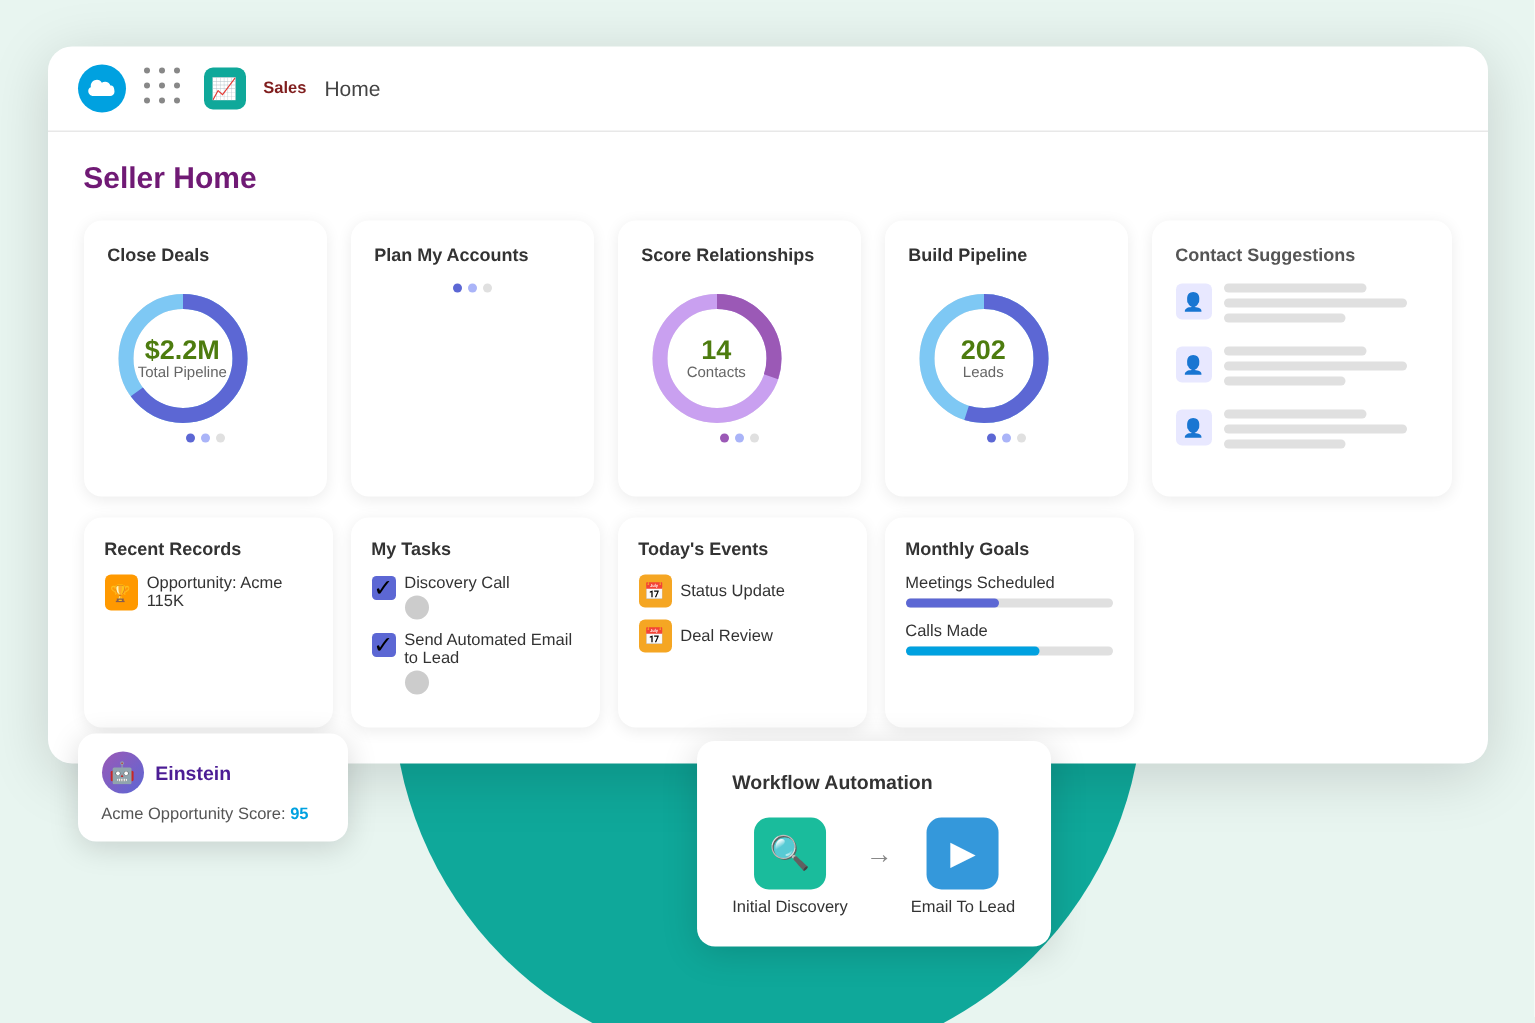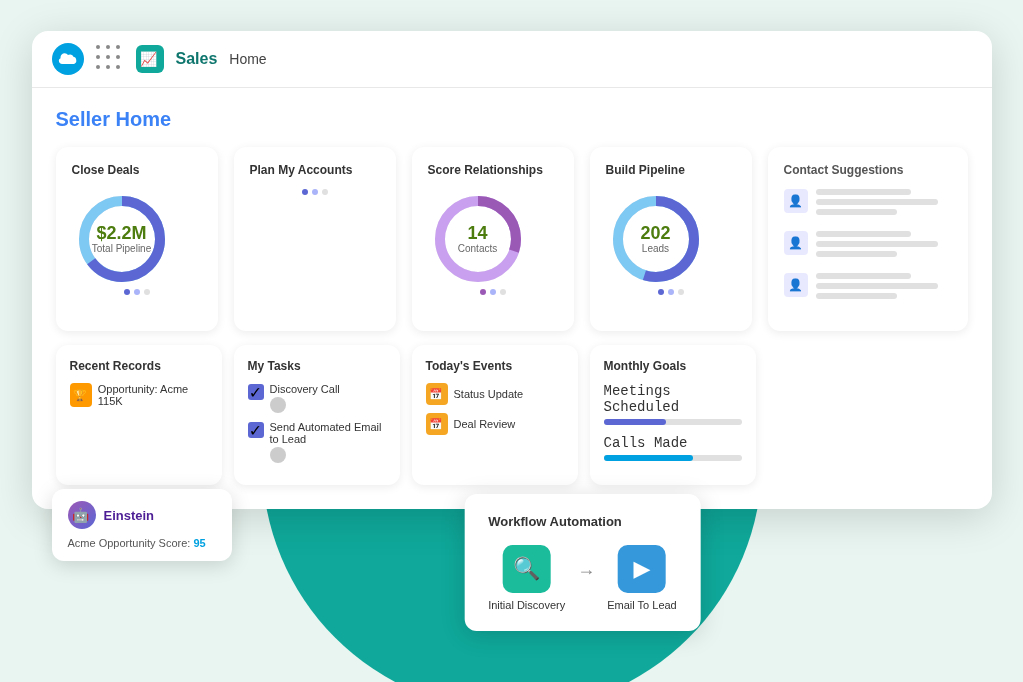--- a/index.html
+++ b/index.html
@@ -85,39 +85,39 @@
       width: 28px;
       height: 28px;
       background: #0fa89a;
       border-radius: 6px;
       display: flex;
       align-items: center;
       justify-content: center;
     }
 
     .nav-app-name {
-      font-size: 16px;
+      font-size: 11px;
       font-weight: 600;
-      color: #0f766e;
+      color: #7f1d1d;
     }
 
     .nav-home {
       font-size: 14px;
       color: #444;
     }
 
     
     .page-content {
       padding: 20px 24px 24px;
     }
 
     .page-title {
       font-size: 20px;
       font-weight: 700;
-      color: #3b82f6;
+      color: #701a75;
       margin-bottom: 16px;
     }
 
     
     .cards-row {
       display: flex;
       gap: 16px;
       margin-bottom: 14px;
     }
 
@@ -332,24 +332,23 @@
       font-size: 11px;
       color: #333;
       font-weight: 500;
     }
 
     .goal-item {
       margin-bottom: 10px;
     }
 
     .goal-label {
-      font-size: 14px;
+      font-size: 11px;
       color: #333;
       margin-bottom: 4px;
-      font-family: Liberation Mono, monospace;
     }
 
     .goal-bar-bg {
       height: 6px;
       background: #e0e0e0;
       border-radius: 3px;
     }
 
     .goal-bar-fill {
       height: 6px;

